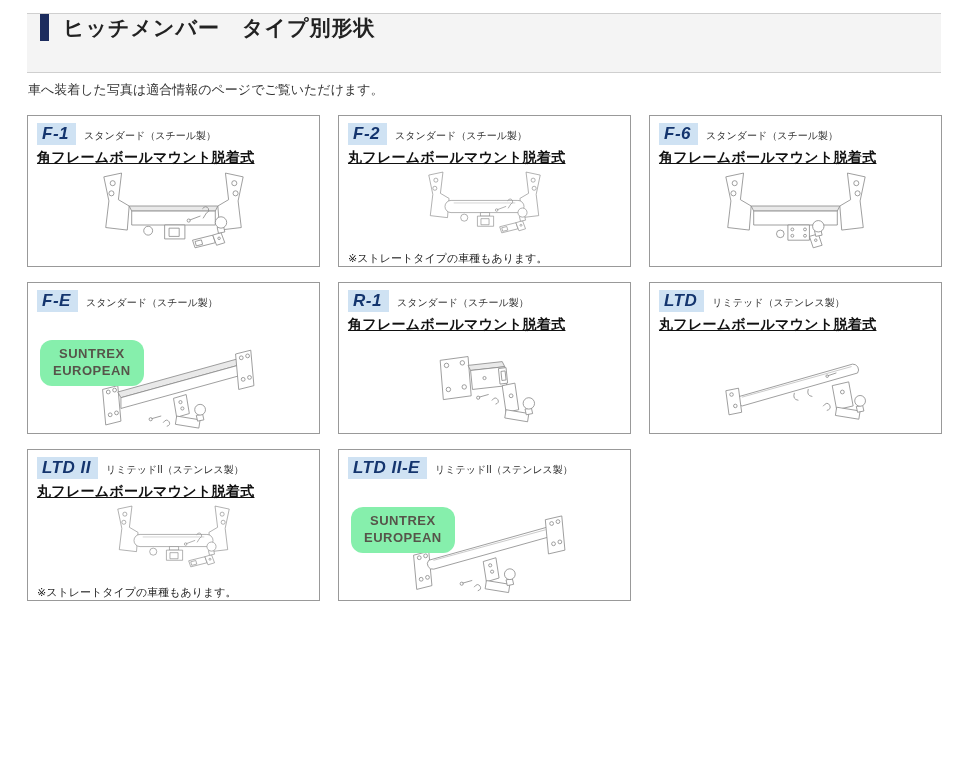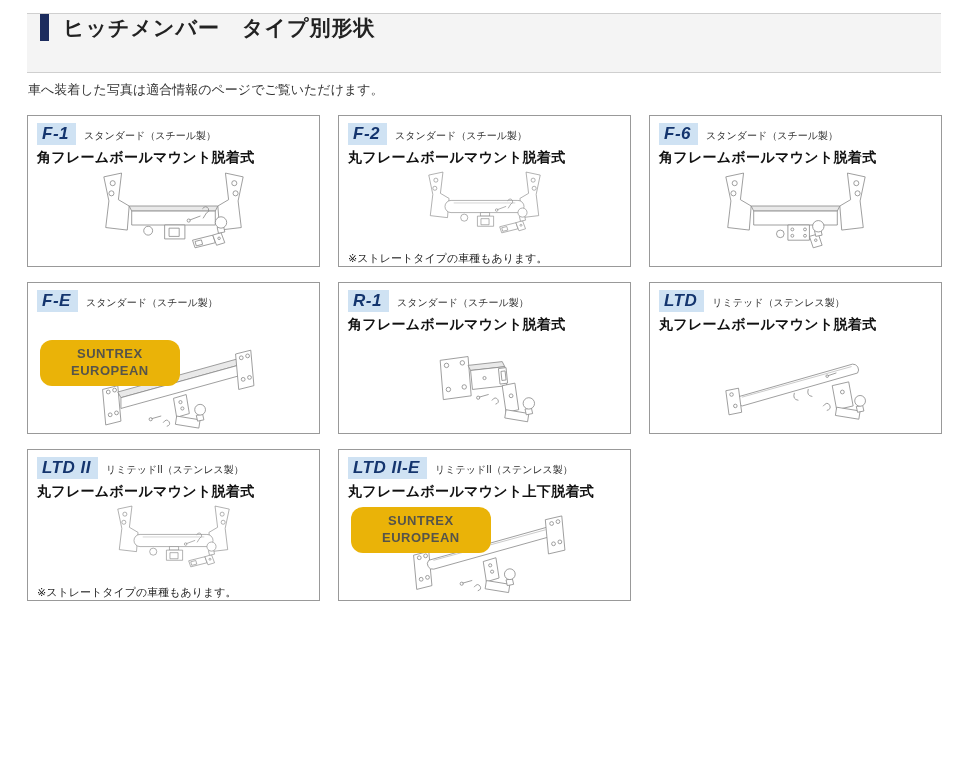--- a/index.html
+++ b/index.html
@@ -68,40 +68,41 @@
     white-space: nowrap;
   }
   .grade { font-size: 10px; color: #333; padding-bottom: 2px; white-space: nowrap; }
   .card-title {
     font-size: 14px;
     font-weight: bold;
     color: #111;
     margin-top: 4px;
     letter-spacing: 0.3px;
     white-space: nowrap;
+    text-decoration: underline;
   }
   .drawing {
     position: absolute;
     left: 5px; right: 5px; top: 52px; bottom: 3px;
   }
   .card.has-note .drawing { bottom: 22px; }
   .drawing svg { width: 100%; height: 100%; display: block; }
   .note {
     position: absolute;
     left: 9px; bottom: 0;
     font-size: 11px;
     color: #222;
     white-space: nowrap;
   }
   .stamp {
     position: absolute;
     left: 12px; top: 57px;
-    background: #eab308;
+    background: #86efac;
     border-radius: 12px;
-    padding: 6px 31px;
+    padding: 6px 13px;
     text-align: center;
     font-weight: bold;
     color: #56544a;
     font-size: 13px;
     line-height: 1.3;
     letter-spacing: 0.5px;
   }
 
   
   .art { stroke: #8a8a8a; stroke-width: 1.3; stroke-linejoin: round; fill: #fff; }
@@ -357,21 +358,20 @@
         </svg>
       </div>
       <div class="note">※ストレートタイプの車種もあります。</div>
     </div>
 
     <div class="card">
       <div class="card-head">
         <span class="code-badge">LTD II-E</span>
         <span class="grade">リミテッドII（ステンレス製）</span>
       </div>
-      <div class="card-title">丸フレームボールマウント上下脱着式</div>
       <div class="drawing">
         <svg viewBox="0 0 280 150" preserveAspectRatio="xMidYMid meet">
           <g class="art">
             <path d="M28 84 L52 78 L57 132 L33 138 Z"></path>
             <circle cx="37" cy="88" r="3" fill="none"></circle>
               <circle cx="47" cy="85" r="3" fill="none"></circle>
             <circle cx="40" cy="122" r="3" fill="none"></circle>
               <circle cx="50" cy="119" r="3" fill="none"></circle>
             <path d="M52 92 L238 40 A8.5 8.5 0 0 1 246 54 L60 106 A8.5 8.5 0 0 1 52 92 Z"></path>
             <path class="open" d="M60 92 L236 44" stroke="#bfbfbf"></path>

